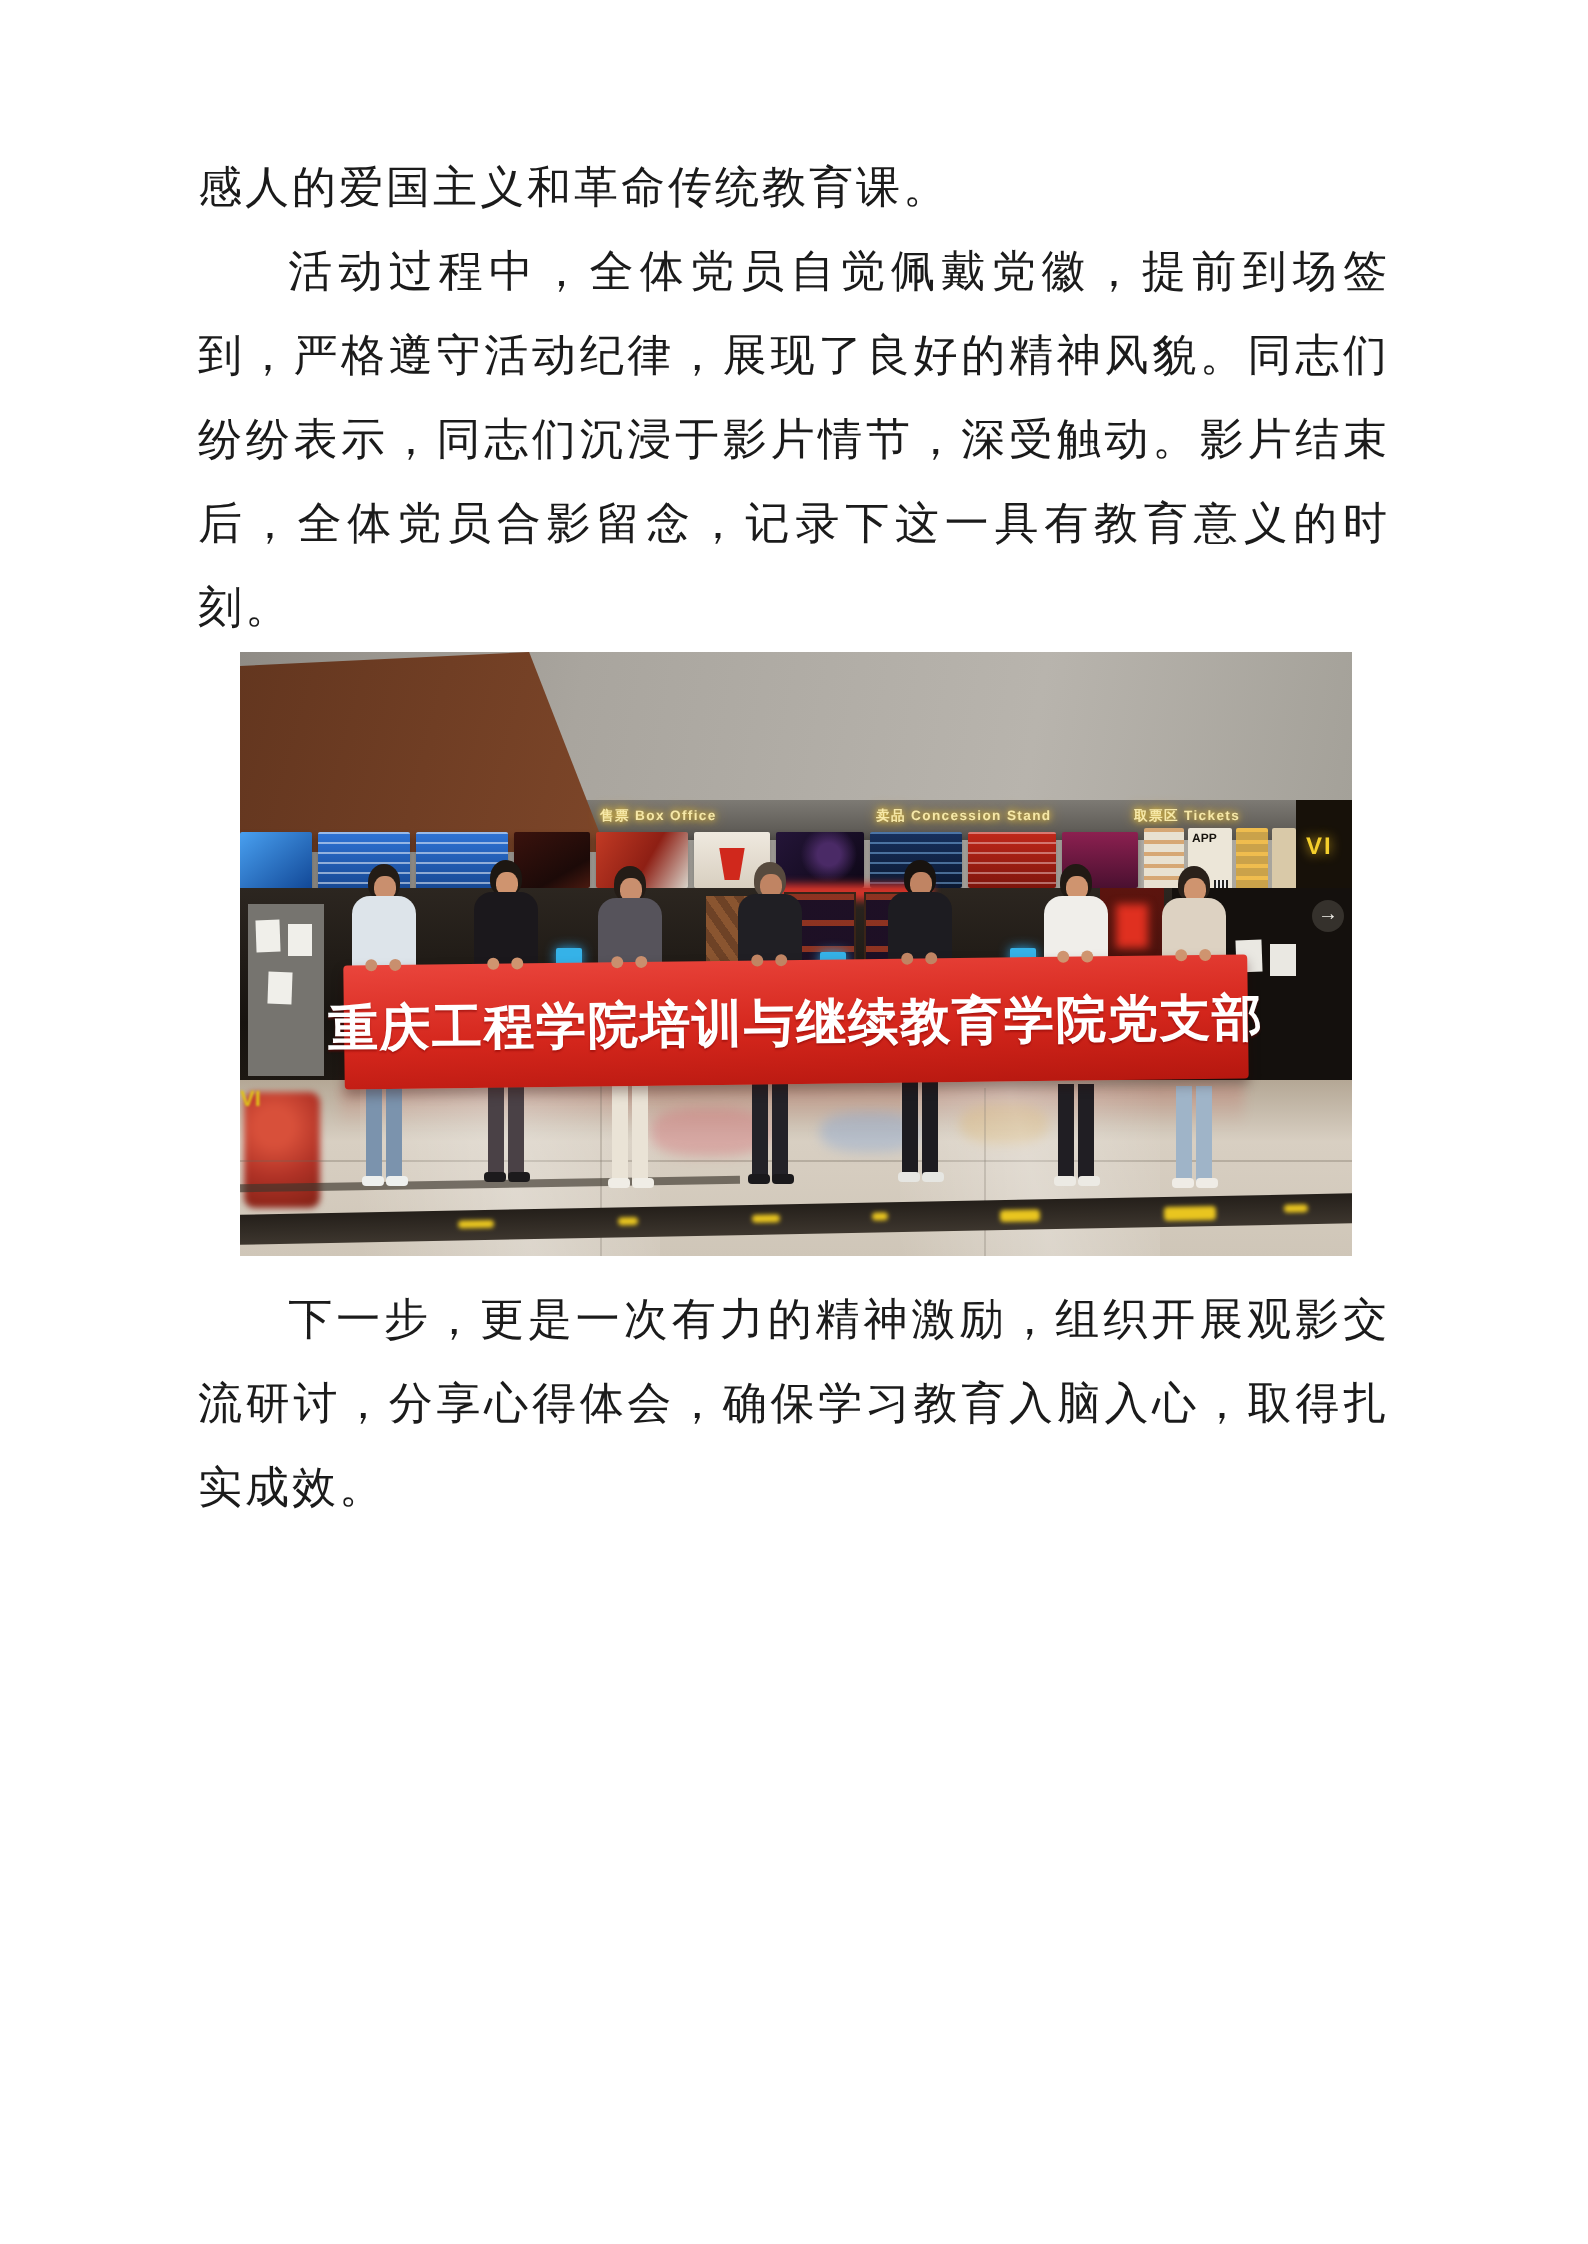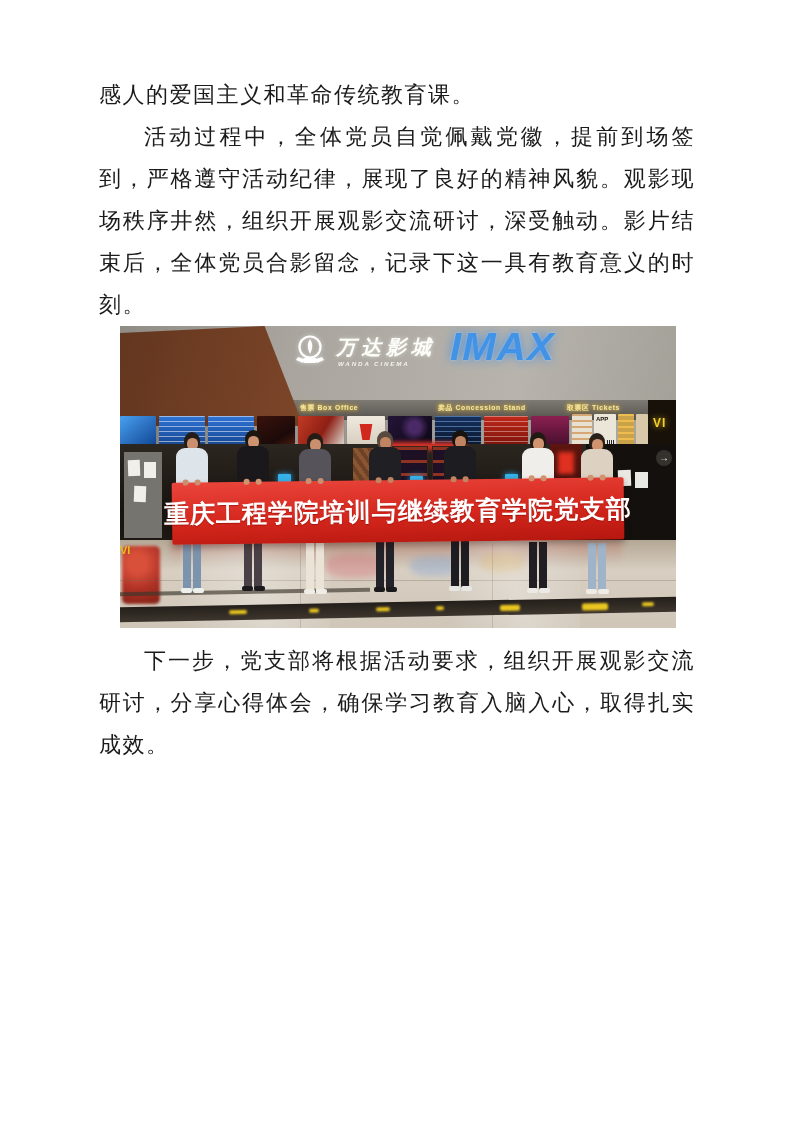--- a/index.html
+++ b/index.html
@@ -131,41 +131,27 @@
         text-shadow:0 1px 1px rgba(120,0,0,.45);}
   .hand{position:absolute;top:-3px;width:6px;height:6px;border-radius:50%;}
 </style>
 </head>
 <body>
 
 <div class="page">
   <div class="content">
 
     <p class="para">感人的爱国主义和革命传统教育课。</p>
-    <p class="para indent">活动过程中，全体党员自觉佩戴党徽，提前到场签到，严格遵守活动纪律，展现了良好的精神风貌。观影现场秩序井然，组织开展观影交流研讨，深受触动。影片结束后，全体党员合影留念，记录下这一具有教育意义的时刻。</p>
+    <p class="para indent">活动过程中，全体党员自觉佩戴党徽，提前到场签到，严格遵守活动纪律，展现了良好的精神风貌。同志们纷纷表示，同志们沉浸于影片情节，深受触动。影片结束后，全体党员合影留念，记录下这一具有教育意义的时刻。</p>
 
     <figure class="photo" style="margin-block:0;">
       <div class="wall"></div>
       <div class="soffit"></div>
       <div class="ceilpanel"></div>
 
-      <div class="logo">
-        <i class="emblem">
-          <svg width="28" height="32" viewBox="0 0 28 32">
-            <circle cx="14" cy="13" r="10.5" fill="none" stroke="#fff" stroke-width="2.2"></circle>
-            <path d="M14 5 q-4.5 7 0 15 q4.5 -8 0 -15" fill="#fff"></path>
-            <path d="M2 23 l6 2 -1 4 -7 -3 z" fill="#fff"></path>
-            <path d="M26 23 l-6 2 1 4 7 -3 z" fill="#fff"></path>
-            <rect x="7" y="24" width="14" height="5" rx="2" fill="#fff"></rect>
-          </svg>
-        </i>
-        <i class="wanda-cn">万达影城</i>
-        <i class="wanda-en">WANDA CINEMA</i>
-        <i class="imax">IMAX</i>
-      </div>
 
       <span class="csign s1">售票 Box Office</span>
       <span class="csign s2">卖品 Concession Stand</span>
       <span class="csign s3">取票区 Tickets</span>
       <div class="vipzone"></div>
       <span class="vi">VI</span>
 
       <div class="screens">
         <div class="scr tall scr-posterblue" style="width:36px"></div>
         <div class="scr tall scr-sched" style="width:46px"></div>
@@ -314,15 +300,15 @@
           <i class="hand" style="left: 216px; background: rgb(192, 132, 99);"></i>
           <i class="hand" style="left: 279px; background: rgb(192, 132, 99);"></i>
           <i class="hand" style="left: 291px; background: rgb(192, 132, 99);"></i>
           <i class="hand" style="left: 357px; background: rgb(207, 148, 111);"></i>
           <i class="hand" style="left: 369px; background: rgb(207, 148, 111);"></i>
           <i class="hand" style="left: 416px; background: rgb(207, 148, 111);"></i>
           <i class="hand" style="left: 428px; background: rgb(207, 148, 111);"></i>
         </div>
     </figure>
 
-    <p class="para indent after-photo">下一步，党支部将根据活动要求，组织开展观影交流研讨，分享心得体会，确保学习教育入脑入心，取得扎实成效。</p>
+    <p class="para indent after-photo">下一步，更是一次有力的精神激励，组织开展观影交流研讨，分享心得体会，确保学习教育入脑入心，取得扎实成效。</p>
   </div>
 </div>
 
 </body></html>

